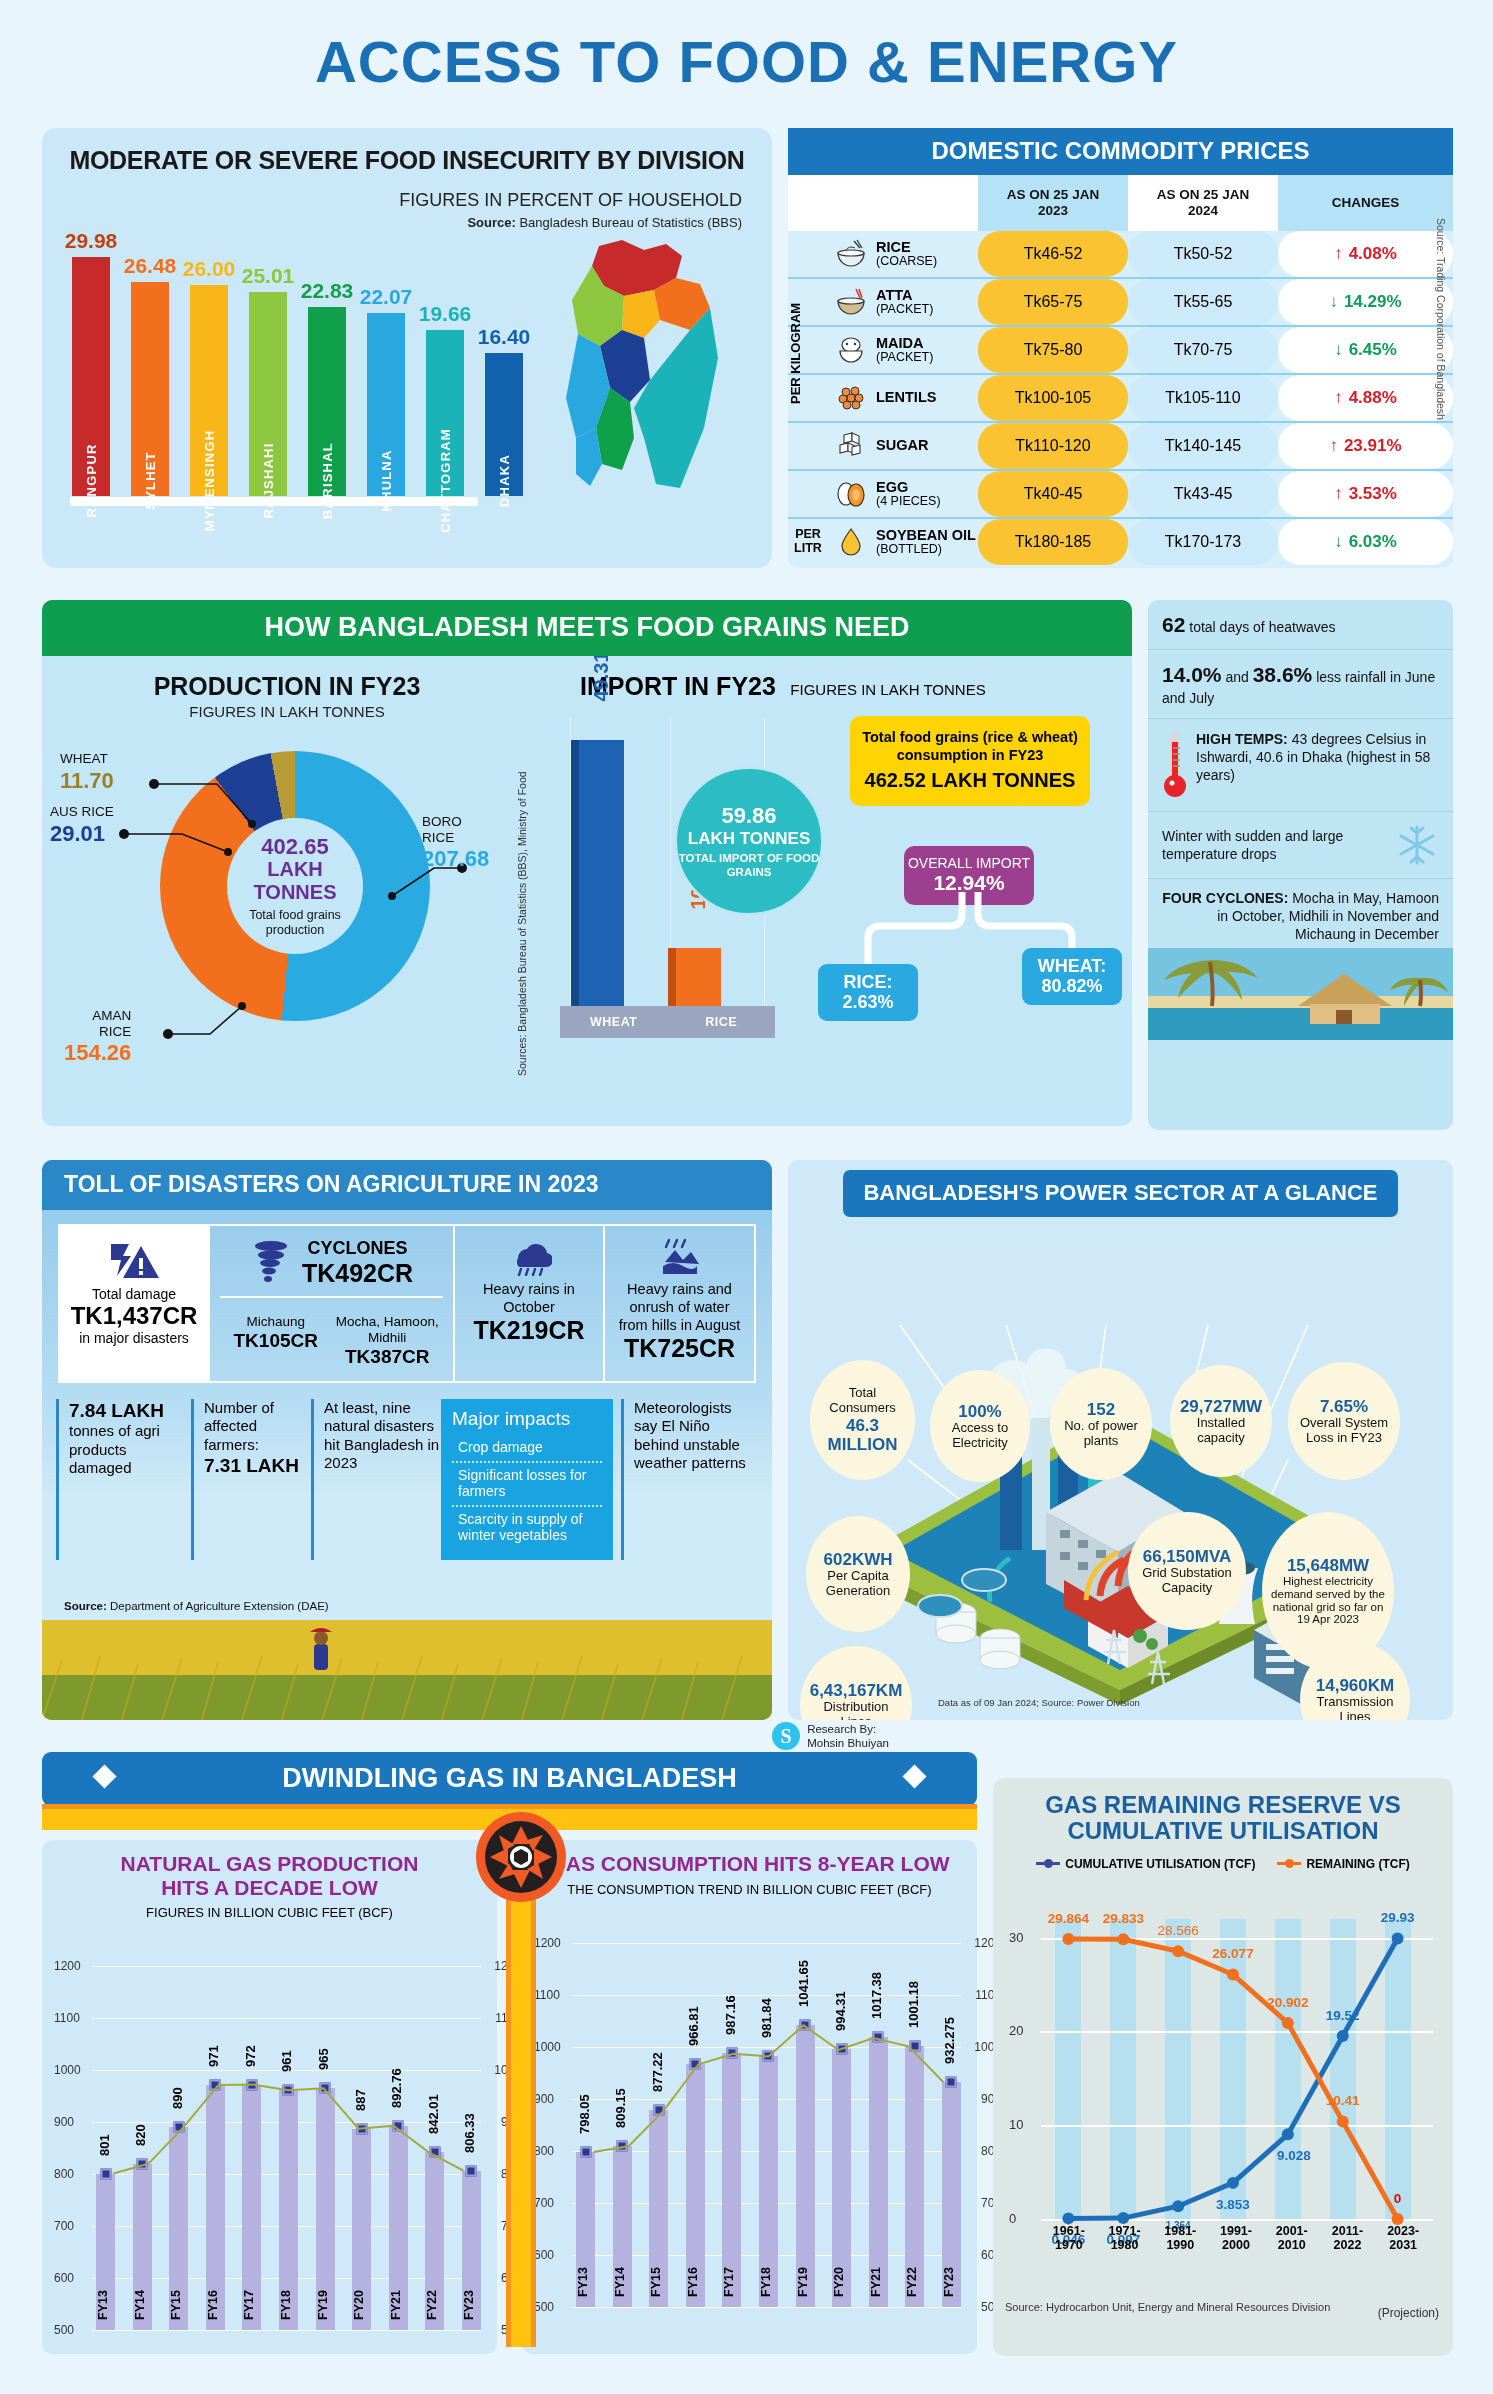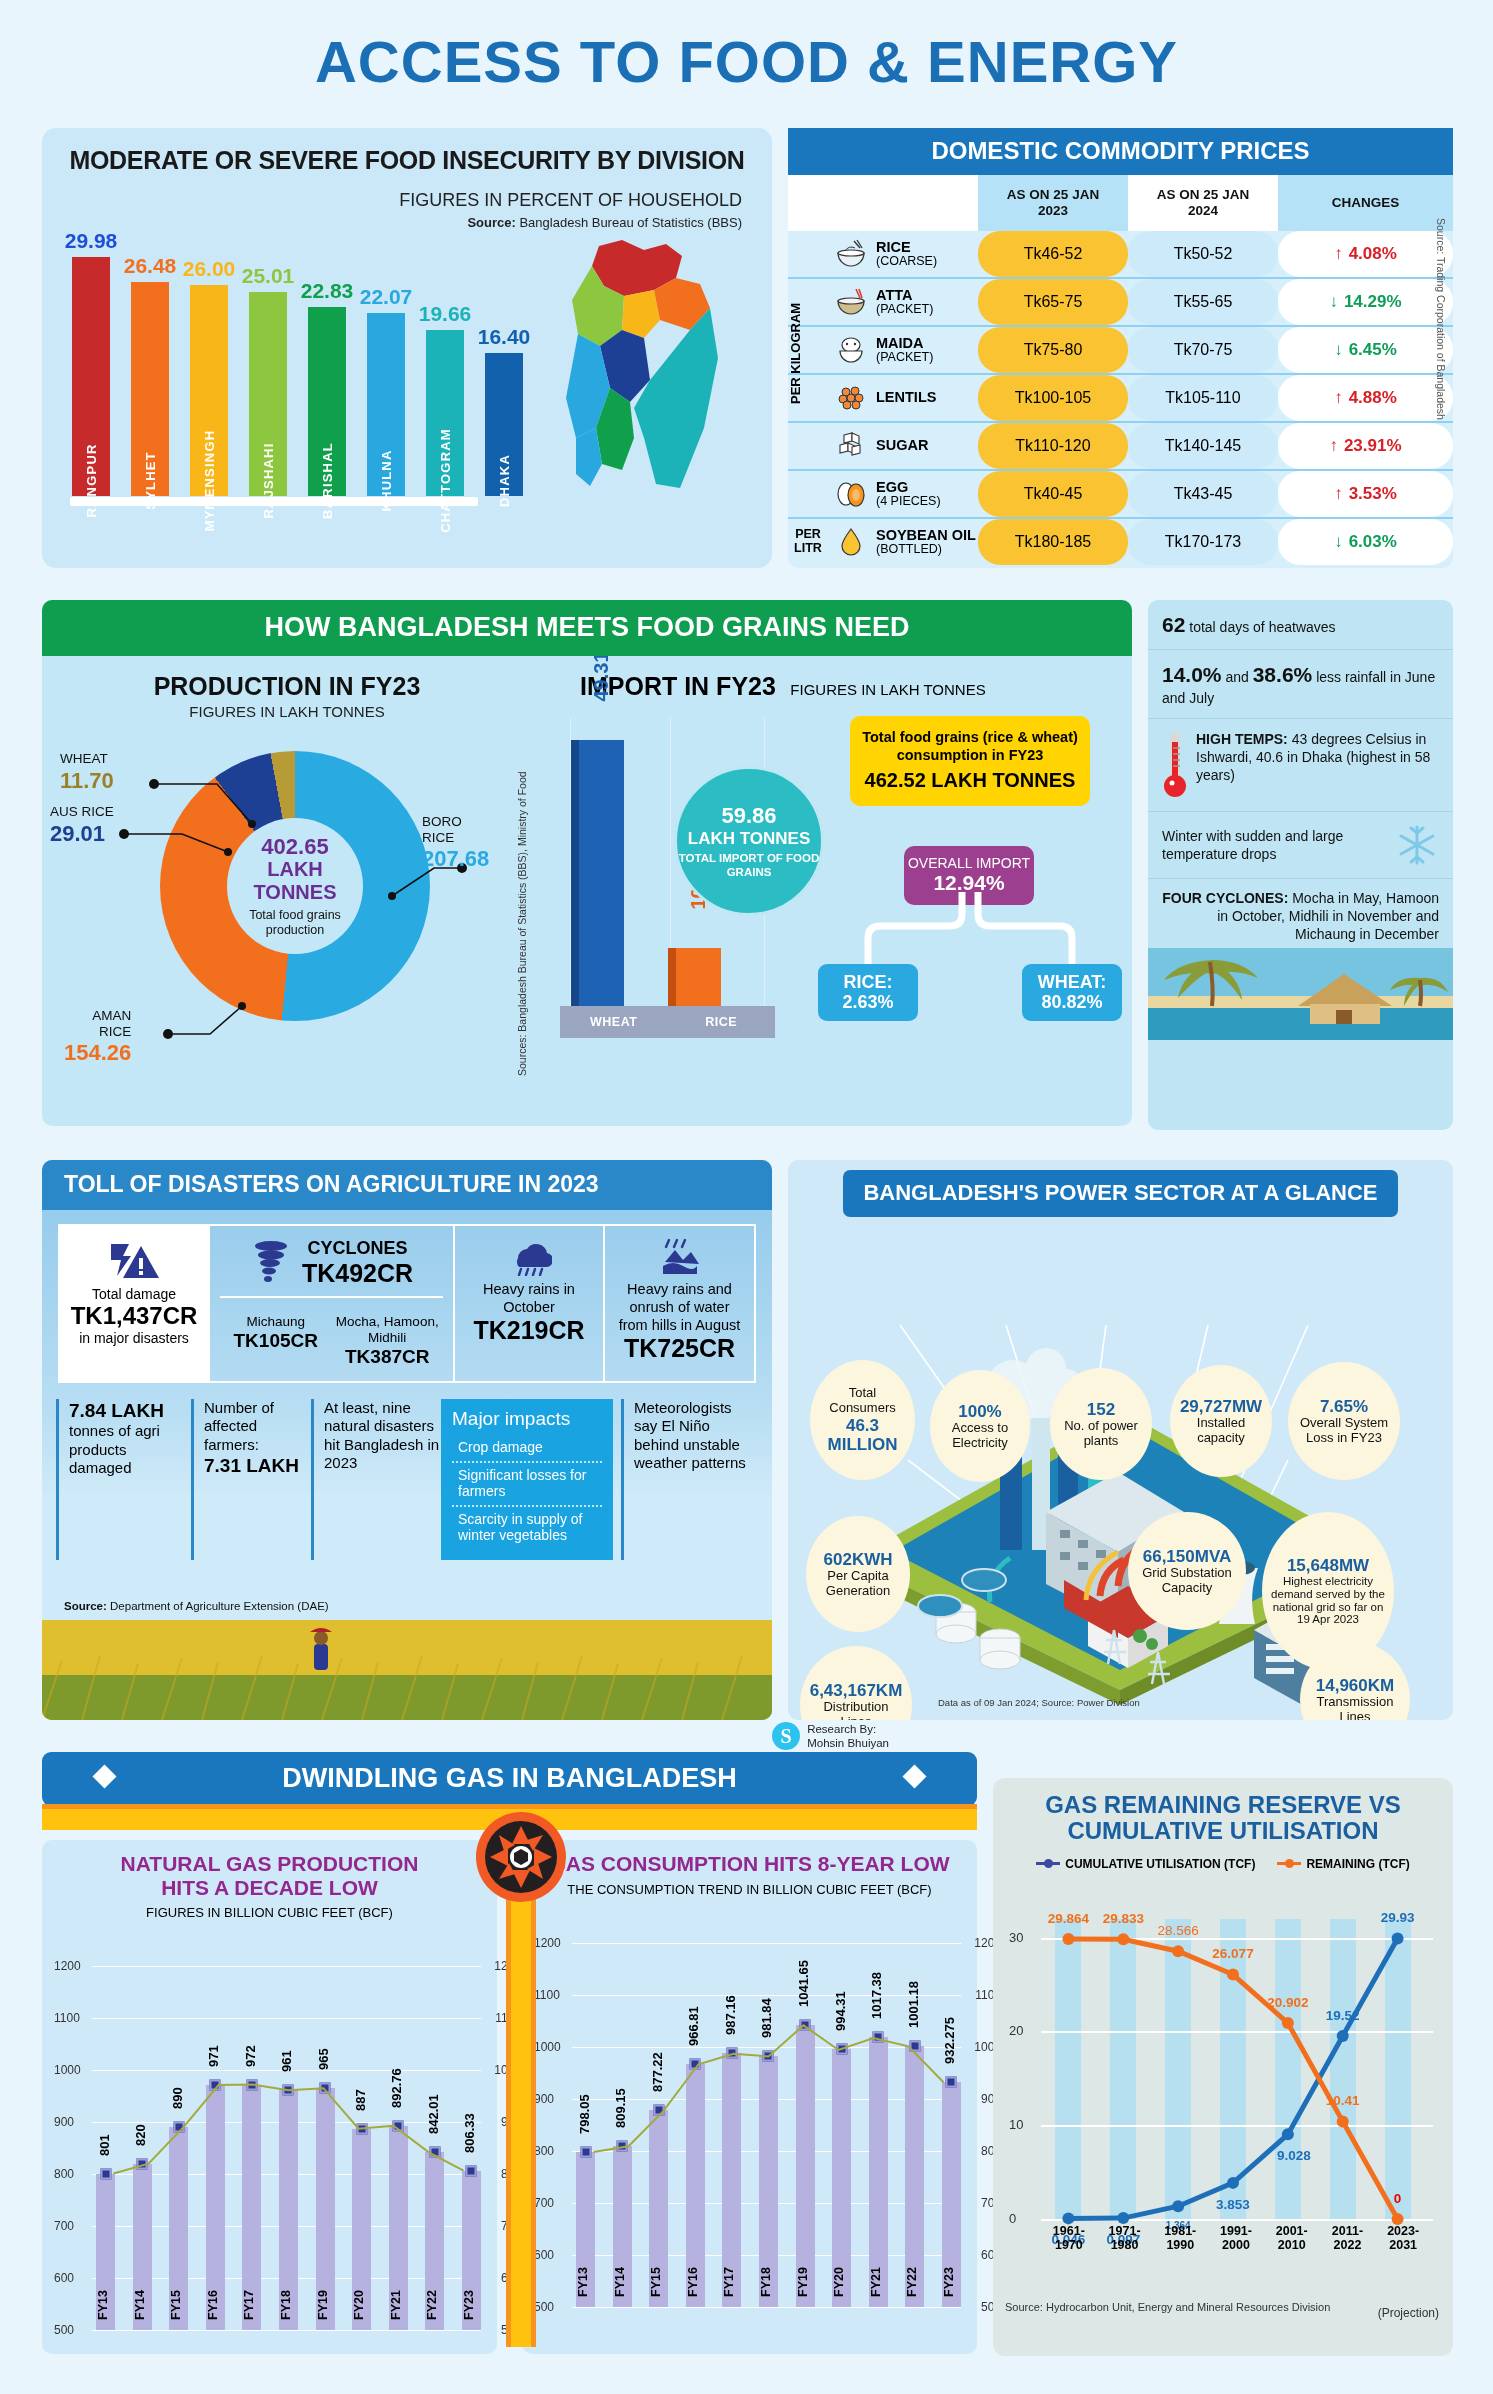--- a/index.html
+++ b/index.html
@@ -224,21 +224,21 @@
     <h2>MODERATE OR SEVERE FOOD INSECURITY BY DIVISION</h2>
     <div class="fi-sub">
       <div class="l1">FIGURES IN PERCENT OF HOUSEHOLD</div>
       <div class="l2">
         <b>Source:</b>
         <span>Bangladesh Bureau of Statistics (BBS)</span>
       </div>
     </div>
     <div class="bars" id="fi-bars">
         <div class="barwrap">
-          <div class="barval" style="color: #1d4ed8;">29.98</div>
+          <div class="barval" style="color: #c2410c;">29.98</div>
           <div class="bar" style="height: 238.797px; background: rgb(198, 42, 42);">
             <span style="bottom: 8px;">RANGPUR</span>
           </div>
         </div>
         <div class="barwrap">
           <div class="barval" style="color: rgb(242, 112, 29);">26.48</div>
           <div class="bar" style="height: 214.188px; background: rgb(242, 112, 29);">
             <span style="bottom: 8px;">SYLHET</span>
           </div>
         </div>
@@ -550,21 +550,21 @@
           <div class="b">12.94%</div>
         </div>
         <svg style="position:absolute;left:300px;top:236px;width:280px;height:80px">
           <path d="M130 0 L130 22 Q130 34 118 34 L48 34 Q36 34 36 46 L36 72" stroke="#fff" stroke-width="7" fill="none"></path>
           <path d="M146 0 L146 22 Q146 34 158 34 L228 34 Q240 34 240 46 L240 72" stroke="#fff" stroke-width="7" fill="none"></path>
         </svg>
         <div class="bbox" style="left:286px;top:308px">
           <span>RICE:</span><br>
           <span>2.63%</span>
         </div>
-        <div class="bbox" style="left:490px;top:308px">
+        <div class="bbox" style="left:490px;top:292px">
           <span>WHEAT:</span><br>
           <span>80.82%</span>
         </div>
       </div>
     </div>
   </div>
 
   <div class="panel" id="weather">
     <div class="wx-item">
       <b>62</b> <span>total days of heatwaves</span>

